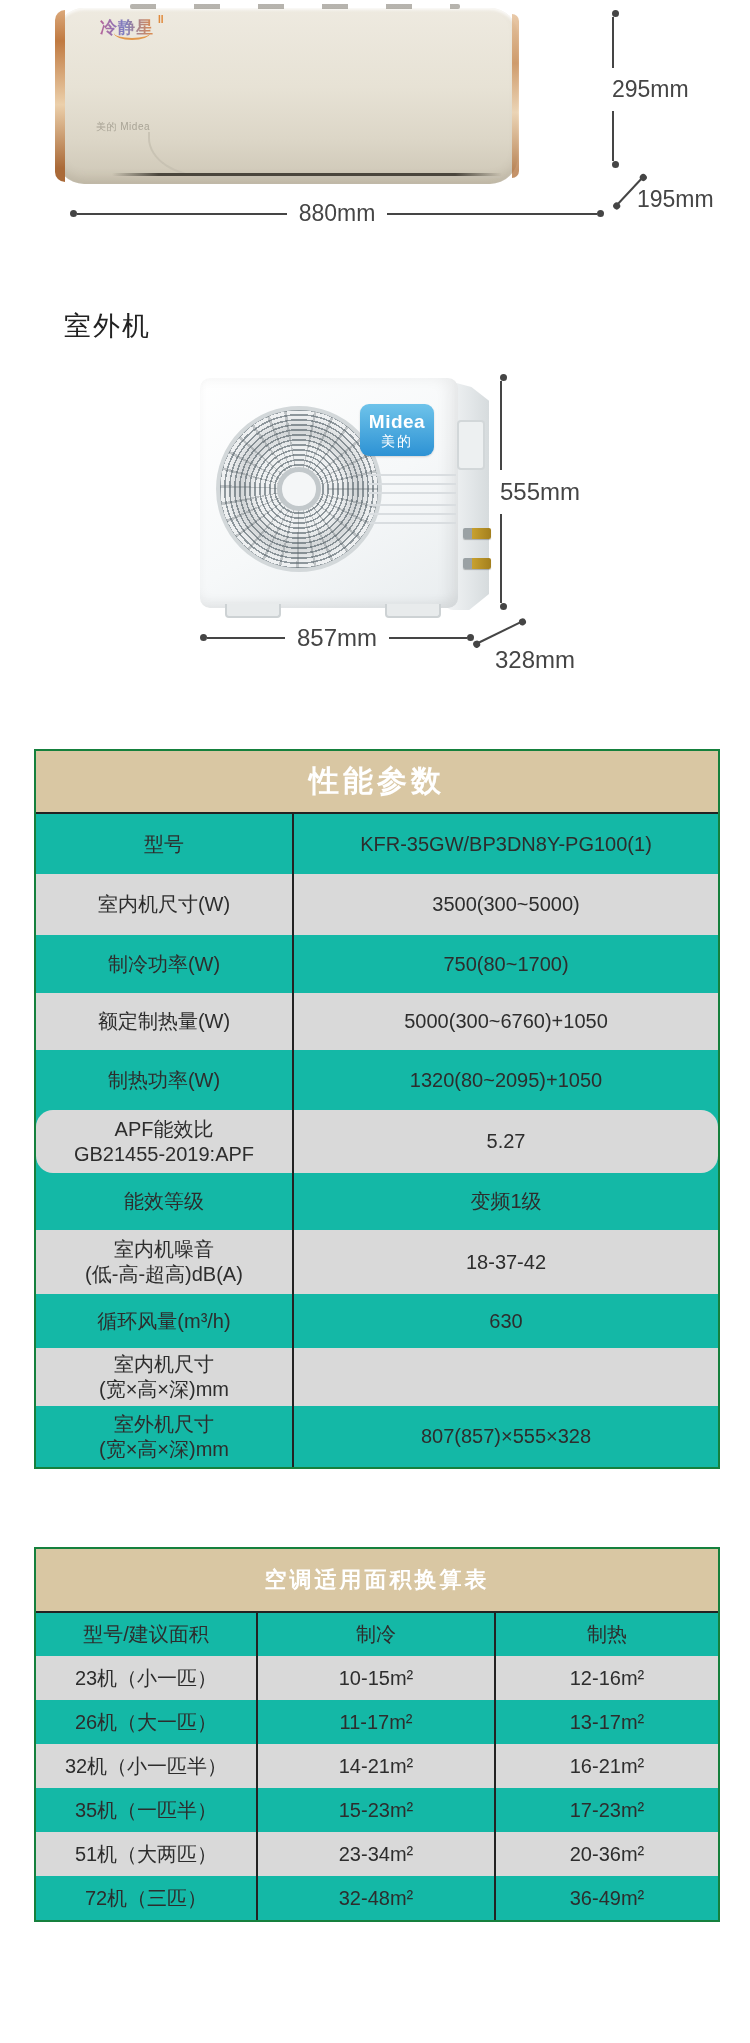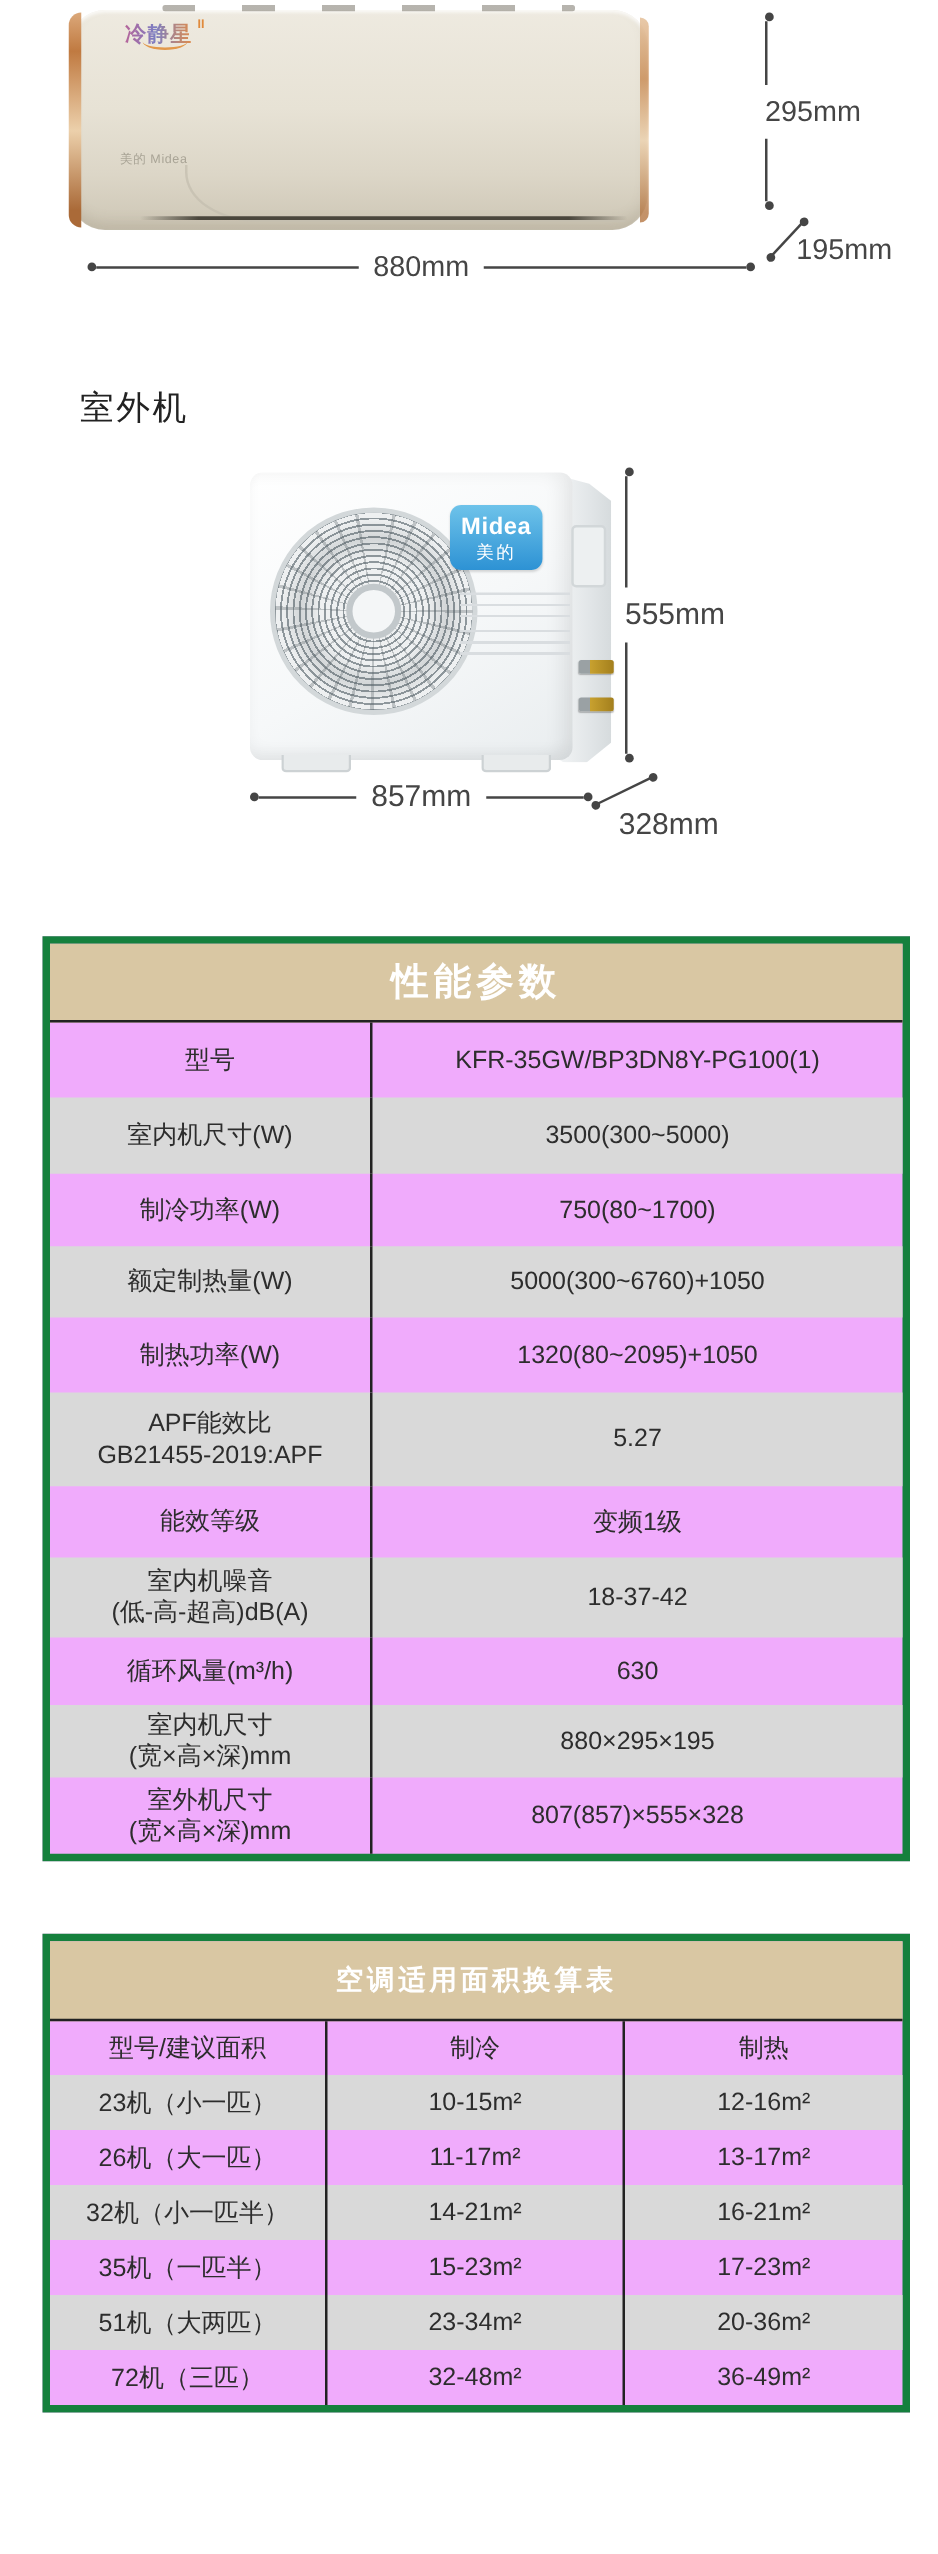--- a/index.html
+++ b/index.html
@@ -73,21 +73,21 @@
         background:repeating-linear-gradient(180deg,#d9dde0 0 2px,transparent 2px 9px);}
   .foot{position:absolute;top:232px;width:52px;height:12px;background:#e8ebec;
         border:2px solid #cdd2d4;border-top:none;border-radius:0 0 4px 4px;}
   .valve{position:absolute;width:28px;height:11px;border-radius:2px;
         background:linear-gradient(90deg,#9aa1a4 0 32%,#c8a12f 32%,#a37f1d 100%);
         box-shadow:0 1px 1px rgba(0,0,0,.25);}
   .bracket{position:absolute;left:262px;top:48px;width:24px;height:46px;background:#edf0f1;
         border:2px solid #d2d7d9;border-radius:4px;}
 
   
-  .tbl{position:absolute;left:34px;width:682px;border:6px solid #15803d;background:#f0abfc;
+  .tbl{position:absolute;left:34px;width:682px;border:2px solid #15803d;background:#14b8a6;
        color:#2d2d2d;}
   .t-title{height:61px;background:#d9c7a3;border-bottom:2px solid #222;color:#fff;
        font-size:30px;font-weight:700;letter-spacing:4px;
        display:flex;align-items:center;justify-content:center;}
   .t-row{display:flex;}
   .t-body .t-row:nth-child(even){background:#d9d9d9;}
   .t-label{width:256px;flex:none;border-right:2px solid #222;display:flex;flex-direction:column;
        align-items:center;justify-content:center;font-size:20px;line-height:25px;text-align:center;}
   .t-value{flex:1;display:flex;align-items:center;justify-content:center;font-size:20px;}
 
@@ -201,21 +201,21 @@
             <span>额定制热量(W)</span>
           </div>
         <div class="t-value">5000(300~6760)+1050</div>
       </div>
       <div class="t-row" style="height:60px;">
         <div class="t-label">
             <span>制热功率(W)</span>
           </div>
         <div class="t-value">1320(80~2095)+1050</div>
       </div>
-      <div class="t-row" style="height:75px;">
+      <div class="t-row" style="height:63px;border-radius:17px;">
         <div class="t-label">
             <span>APF能效比</span>
             <span>GB21455-2019:APF</span>
           </div>
         <div class="t-value">5.27</div>
       </div>
       <div class="t-row" style="height:57px;">
         <div class="t-label">
             <span>能效等级</span>
           </div>
@@ -232,21 +232,20 @@
         <div class="t-label">
             <span>循环风量(m³/h)</span>
           </div>
         <div class="t-value">630</div>
       </div>
       <div class="t-row" style="height:58px;">
         <div class="t-label">
             <span>室内机尺寸</span>
             <span>(宽×高×深)mm</span>
           </div>
-        <div class="t-value">880×295×195</div>
       </div>
       <div class="t-row" style="height:61px;">
         <div class="t-label">
             <span>室外机尺寸</span>
             <span>(宽×高×深)mm</span>
           </div>
         <div class="t-value">807(857)×555×328</div>
       </div>
     </div>
   </div>

